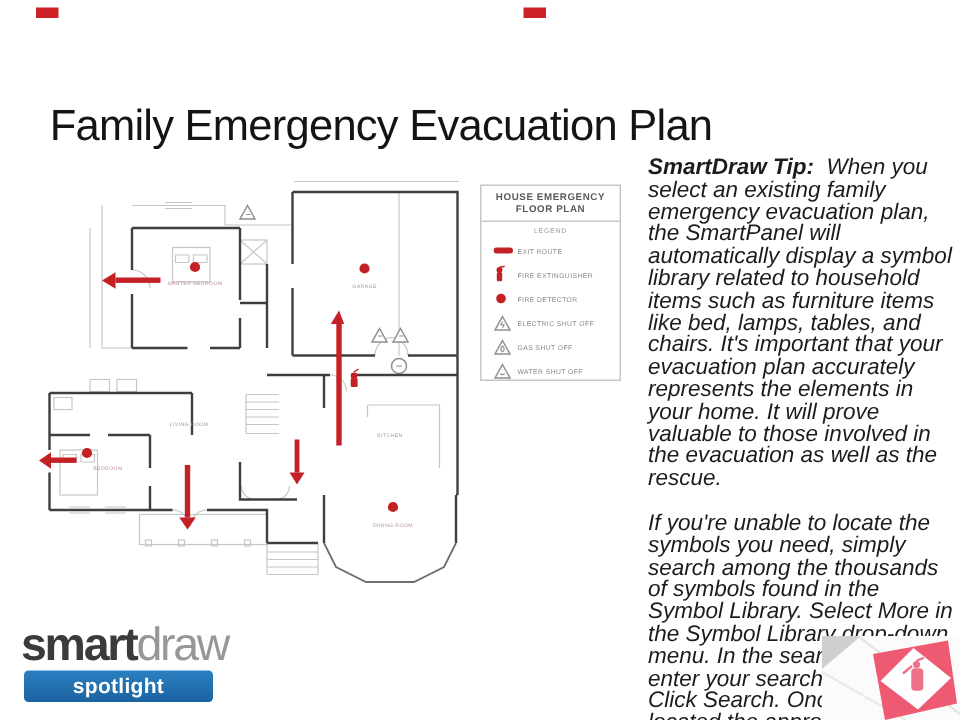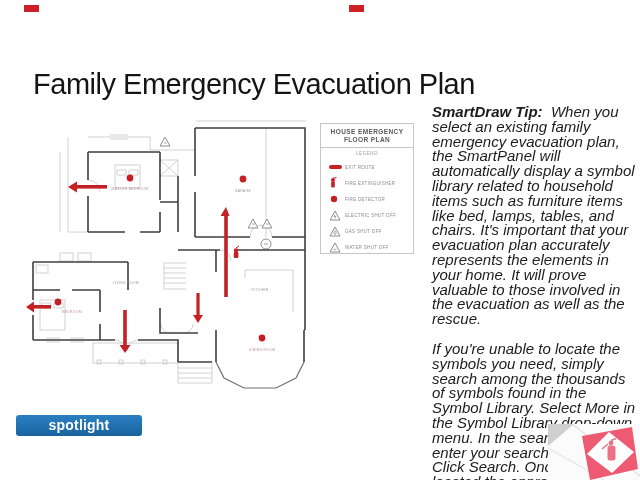--- a/index.html
+++ b/index.html
@@ -234,20 +234,23 @@
       </div>
     </div>
   </div>
 
   <div class="tip">
     <p><span class="lead">SmartDraw Tip:</span>&nbsp; <span>When you select an existing family emergency evacuation plan, the SmartPanel will automatically display a symbol library related to household items such as furniture items like bed, lamps, tables, and chairs.  It's important that your evacuation plan accurately represents the elements in your home.  It will prove valuable to those involved in the evacuation as well as the rescue.</span></p>
     <p>If you're unable to locate the symbols you need, simply search among the thousands of symbols found in the Symbol Library.  Select More in the Symbol Library drop-down menu.  In the search field, enter your search criteria.  Click Search.  Once you've located the appropriate library click Open Library.  Then click Close to close the More Symbols window.</p>
   </div>
 
   <div class="logo">
+    <div class="brand">
+      <span class="b">smart</span><span class="l">draw</span>
+    </div>
     <div class="spot">spotlight</div>
   </div>
 
   <svg class="sign" viewBox="0 0 92 56">
     <rect x="0" y="0" width="92" height="56" fill="#fbfbfb"></rect>
     <polygon points="0,0 26,0 0,22" fill="#cfcfcf"></polygon>
     <path d="M24,0 L92,52" stroke="#e4e4e4" stroke-width="1.5" fill="none"></path>
     <path d="M0,24 L56,56" stroke="#e9e9e9" stroke-width="1.5" fill="none"></path>
     <g>
       <polygon points="34,12 84,3 90,45 42,56" fill="#ed5a72"></polygon>

